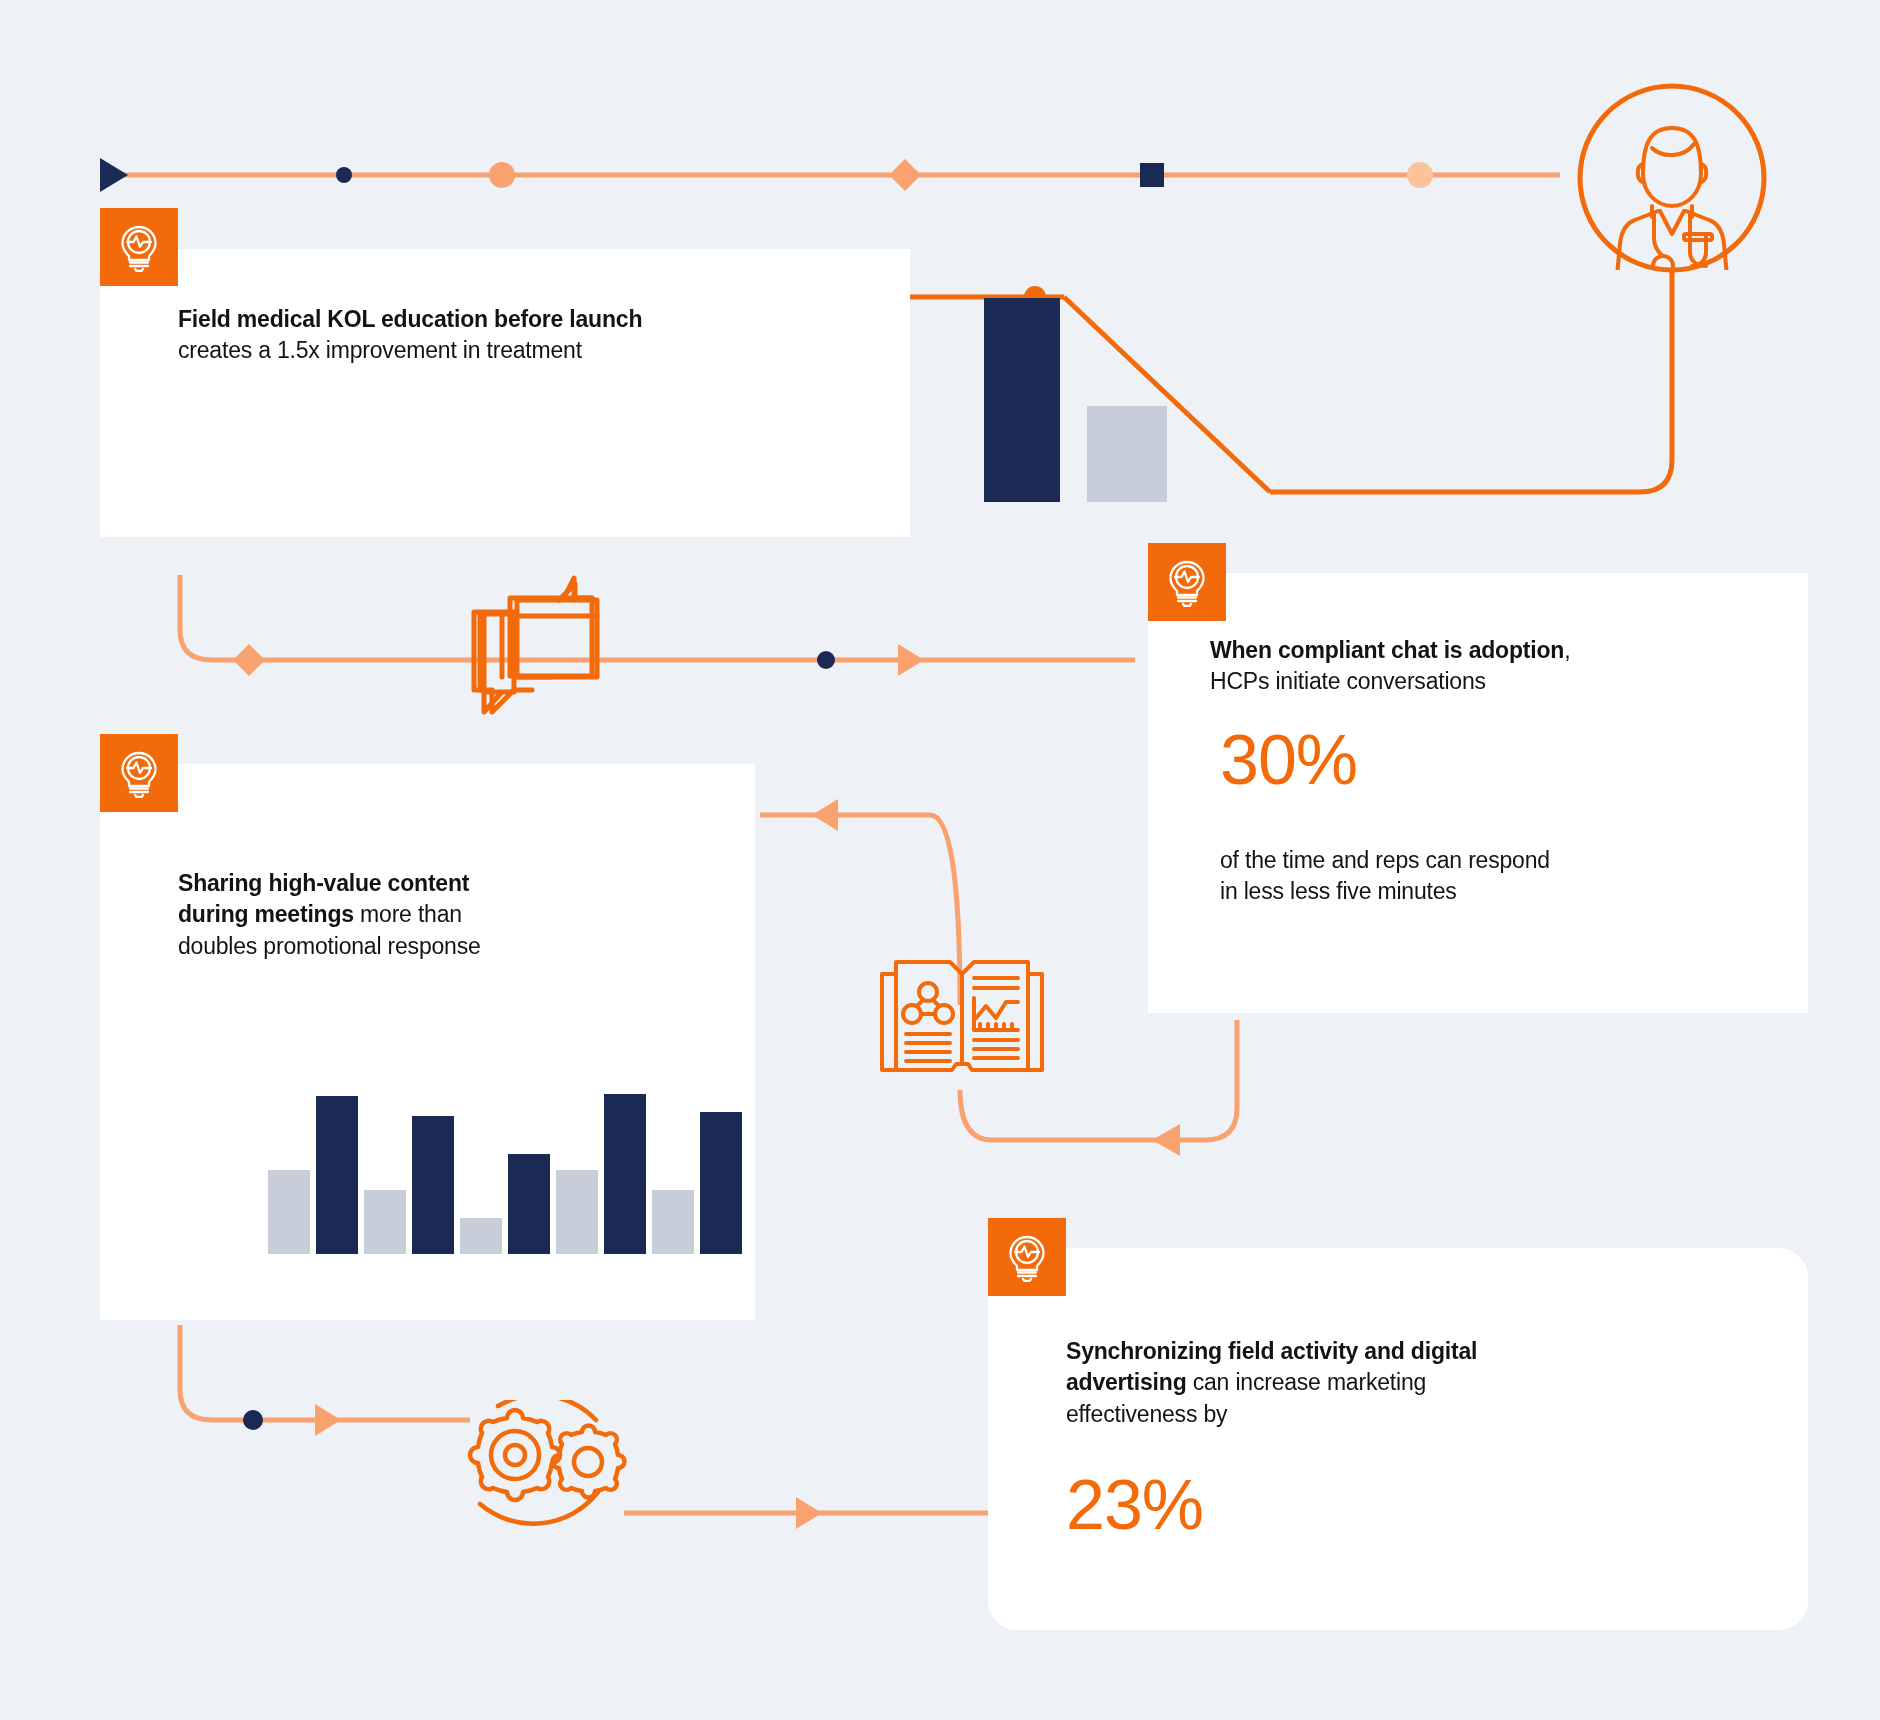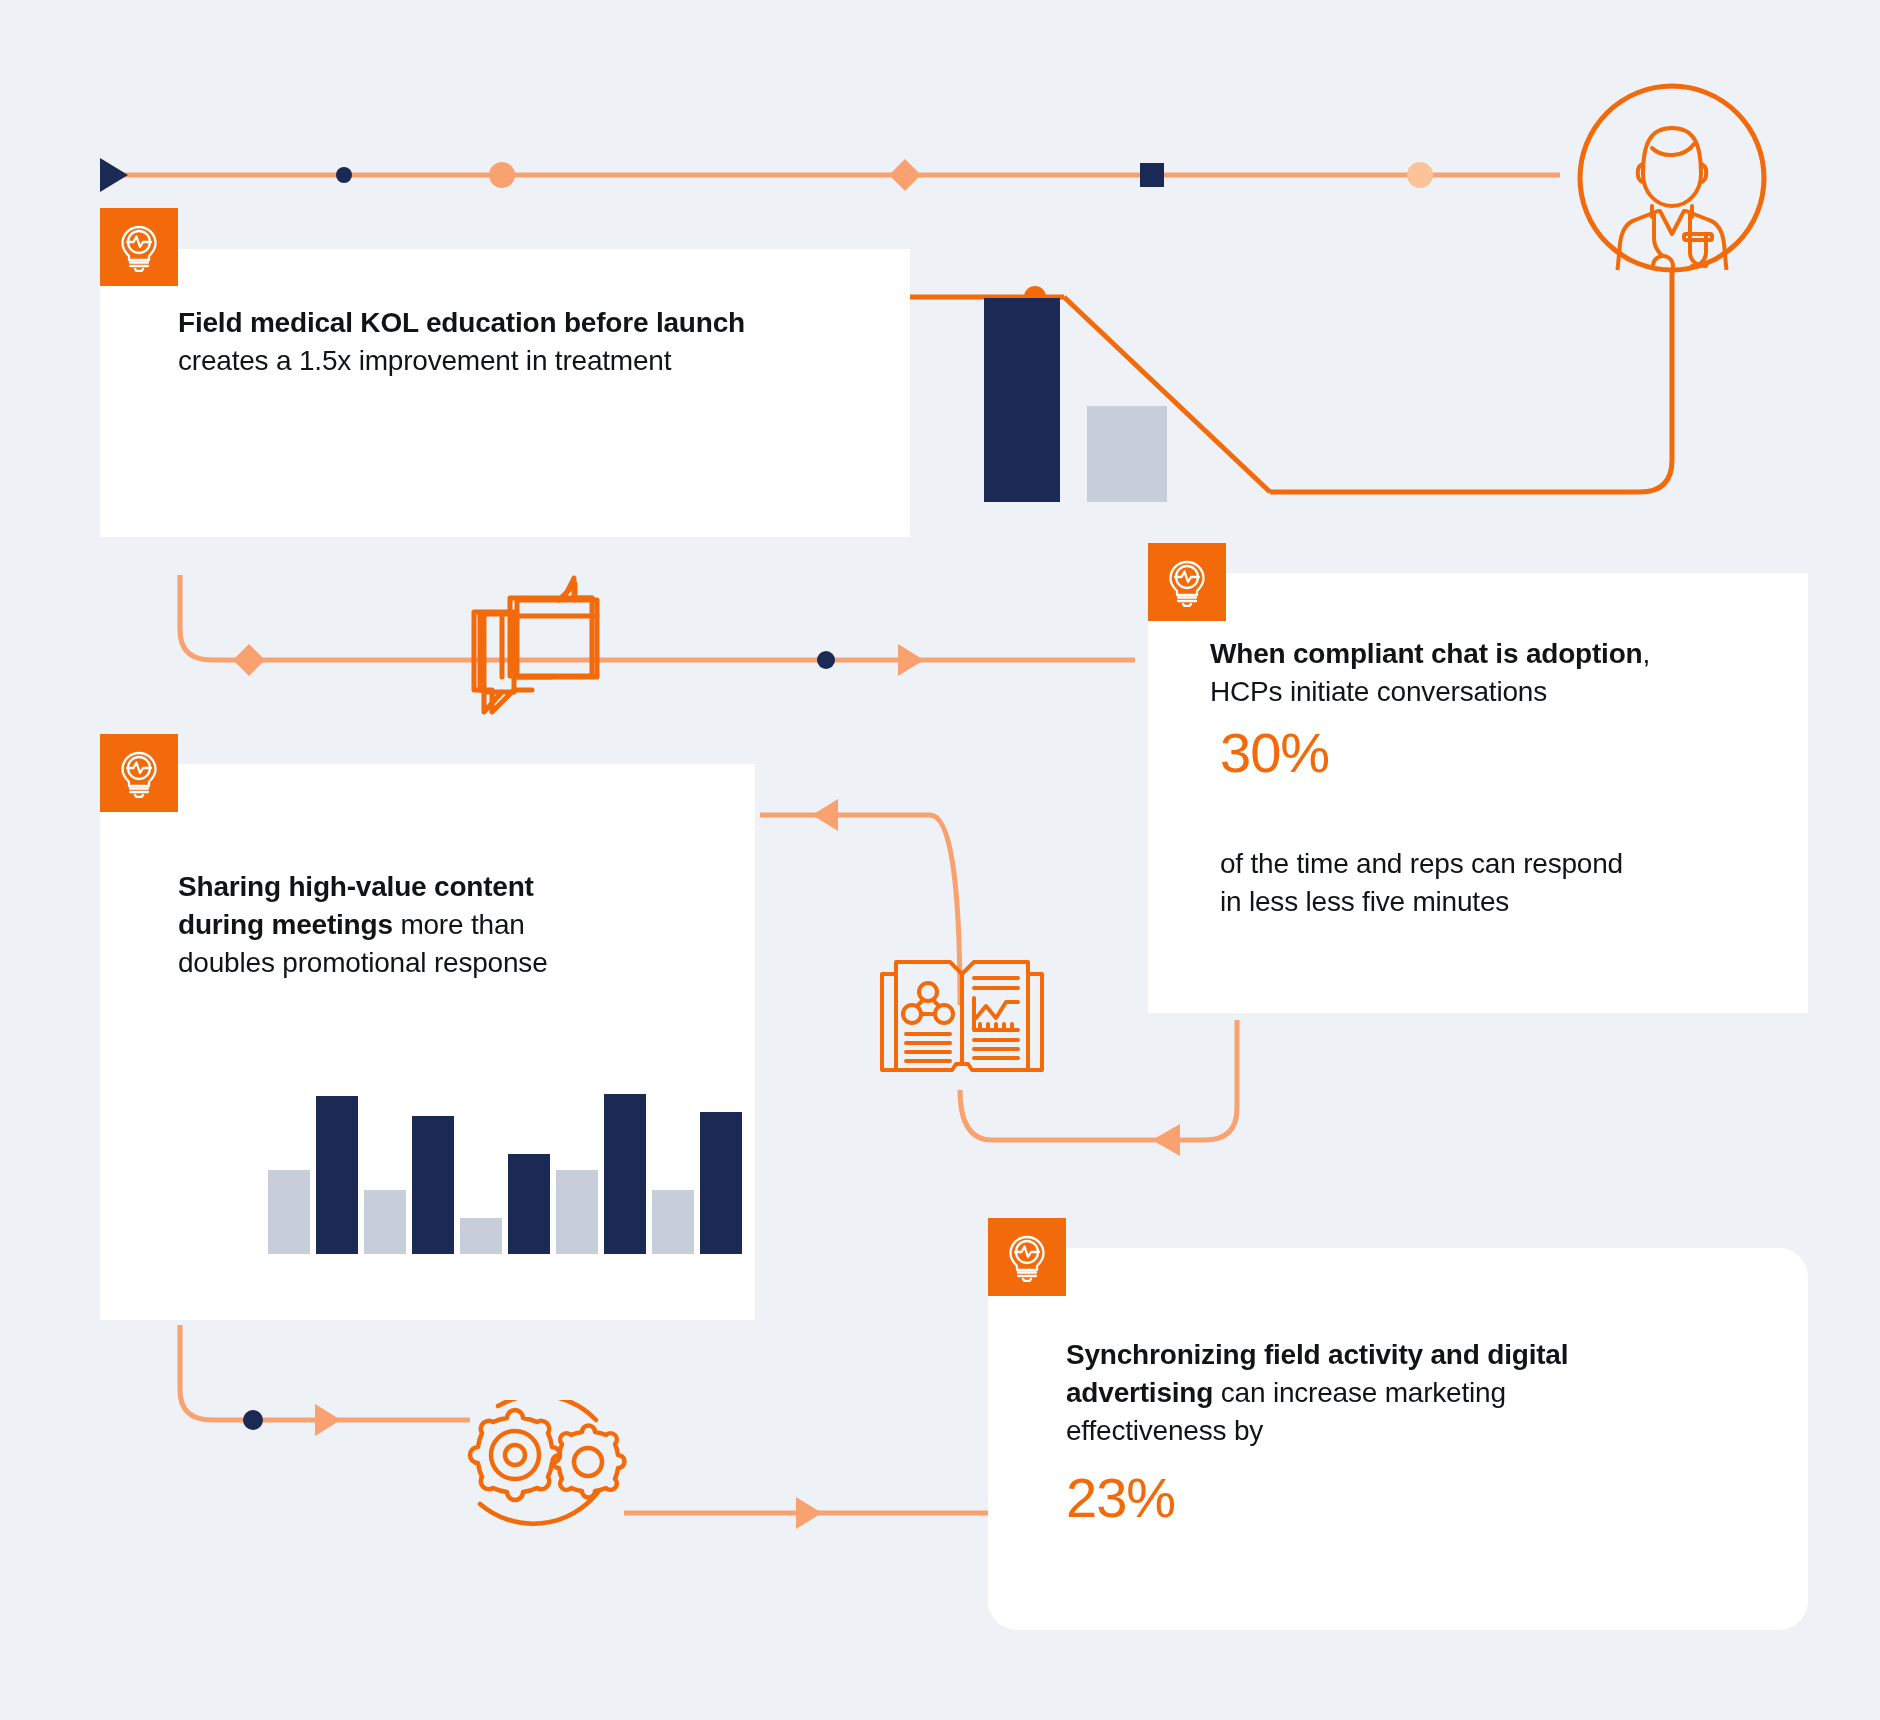--- a/index.html
+++ b/index.html
@@ -19,29 +19,29 @@
   }
   .iconbox{
     position:absolute;
     width:78px;height:78px;
     background:#f26a0a;
     display:flex;align-items:center;justify-content:center;
   }
   .cardtext{
     position:absolute;
     color:#111417;
-    font-size:28px;
+    font-size:23px;
     line-height:1.36;
     letter-spacing:-0.2px;
   }
   .cardtext b{font-weight:700;}
   .bignum{
     color:#f26a0a;
     font-weight:400;
-    font-size:56px;
+    font-size:70px;
     line-height:1.0;
     letter-spacing:-1px;
   }
   .figure{position:absolute;}
   .bar{position:absolute;bottom:0;}
   .bar.navy{background:#1b2a54;}
   .bar.grey{background:#c7cdd9;}
 </style>
 </head>
 <body>

